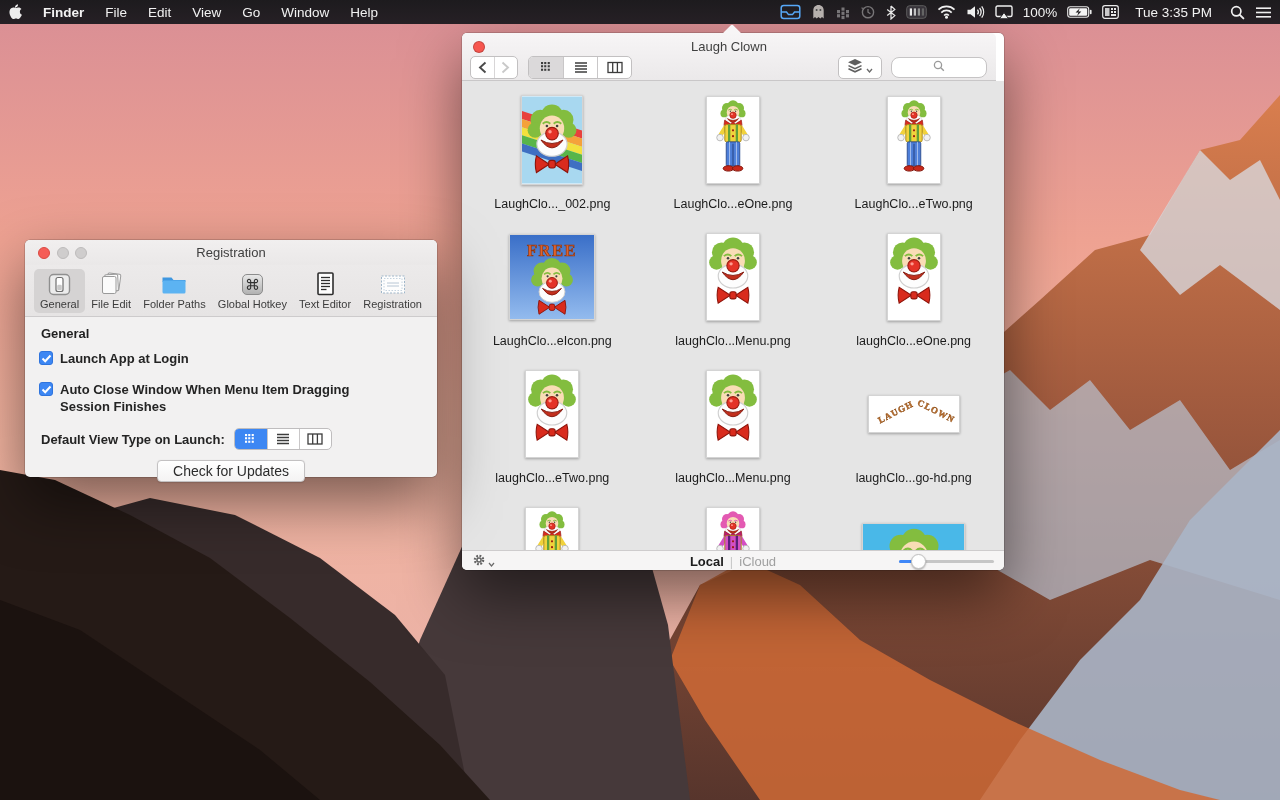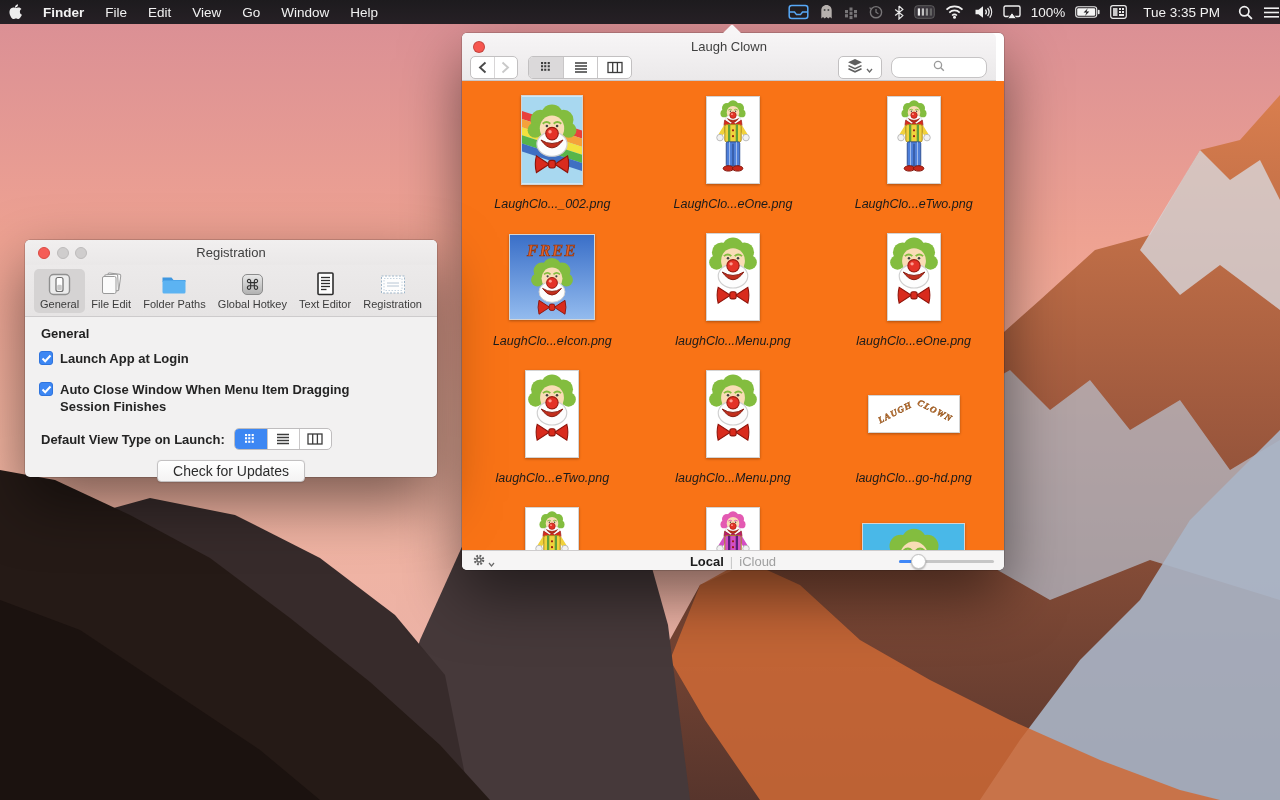--- a/index.html
+++ b/index.html
@@ -5,21 +5,21 @@
   * { margin:0; padding:0; box-sizing:border-box; }
   html,body { width:1280px; height:800px; overflow:hidden; }
   body { font-family:"Liberation Sans","DejaVu Sans",sans-serif; }
   .desktop { position:relative; width:1280px; height:800px; overflow:hidden; background:#e9a391; }
   .wallpaper { position:absolute; inset:0; width:100%; height:100%; display:block; }
 
   
   .menubar { position:absolute; top:0; left:0; right:0; height:24px; background:linear-gradient(180deg,#1d1b1e,#262025);
              display:flex; justify-content:space-between; align-items:center; z-index:50; color:#f2f2f2; font-size:13.5px; }
   .mb-left { display:flex; align-items:center; gap:21px; padding-left:8px; }
-  .mb-right { display:flex; align-items:center; gap:10px; padding-right:0; }
+  .mb-right { display:flex; align-items:center; gap:10px; padding-right:8px; }
   .mb-app { font-weight:700; }
   .mb-item, .mb-app, .mb-apple, .mb-ic, .mb-text { display:flex; align-items:center; height:24px; }
   .mb-ic svg { display:block; }
   .mb-ic.dim { opacity:.45; }
   .mb-clock { margin:0 8px 0 6px; }
 
   
   .window { position:absolute; border-radius:5px; box-shadow:0 25px 60px rgba(0,0,0,.5), 0 0 0 .5px rgba(0,0,0,.28); }
 
   
@@ -38,21 +38,21 @@
   .seg { width:34px; display:flex; align-items:center; justify-content:center; }
   .seg + .seg { border-left:1px solid #c9c7c8; }
   .seg.sel { background:#dbd9da; }
   .layers-btn { position:absolute; right:114px; top:0; width:44px; height:23px; background:#fff; border:1px solid #c2c0c1; border-radius:5px;
                 display:flex; align-items:center; justify-content:center; gap:3px; }
   .search-field { position:absolute; right:9px; top:1px; width:96px; height:21px; background:#fff; border:1px solid #c6c4c5; border-radius:8px;
                   display:flex; align-items:center; padding:0 5px; gap:3px;flex-direction:column; }
   .search-field input { border:0; outline:0; width:100%; font-size:13px; color:#333; background:transparent; font-family:inherit; }
   .search-field input::placeholder { color:#b2b0b1; }
 
-  .c-content { position:absolute; top:48px; left:0; right:0; bottom:20px; background:#f97316; overflow:hidden;font-style:italic; }
+  .c-content { position:absolute; top:48px; left:0; right:0; bottom:20px; background:#e5e5e5; overflow:hidden; }
   .grid { display:grid; grid-template-columns:repeat(3,1fr); }
   .cell { height:137px; display:flex; flex-direction:column; align-items:center; }
   .thumb-zone { height:103px; padding-top:15px; display:flex; align-items:center; justify-content:center; }
   .thumb { background:#fff; border:1px solid #d4d4d4; box-shadow:0 1px 2.5px rgba(0,0,0,.3); }
   .thumb svg { width:100%; height:100%; display:block; }
   .art-face, .art-full-body, .art-full-body-pink { width:54px; height:88px; }
   .art-rainbow-face { width:62px; height:90px; }
   .art-free-blue { width:86px; height:86px; }
   .art-logo-wide { width:92px; height:38px; }
   .art-cyan-face { width:103px; height:56px; }

